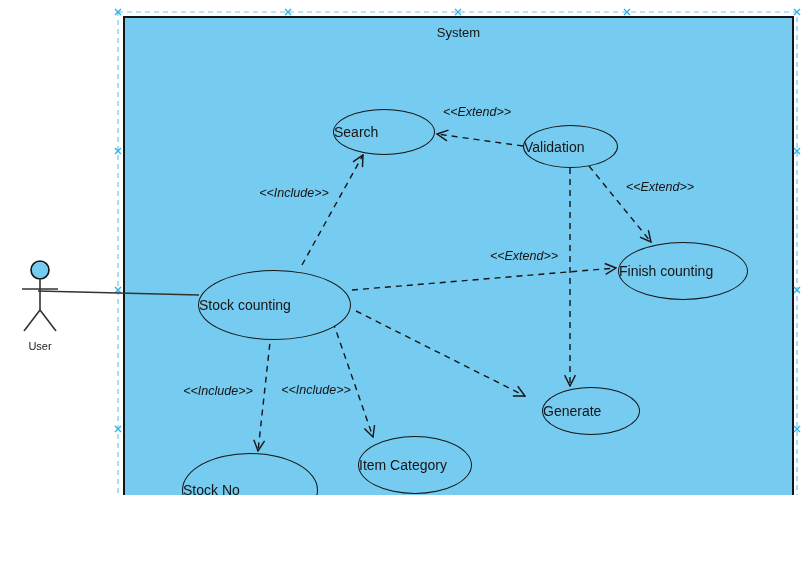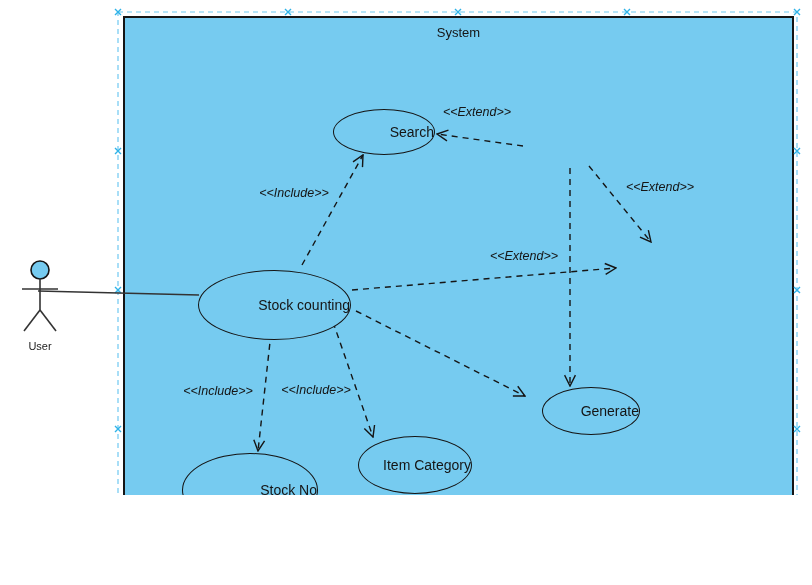--- a/index.html
+++ b/index.html
@@ -17,21 +17,21 @@
   }
 
   
   .svg-layer{position:absolute;left:0;top:0;width:812px;height:585px;}
 
   
   .node{
     position:absolute;box-sizing:border-box;
     border:1.6px solid #151515;border-radius:50%;
     background:#76CBF0;
-    display:flex;align-items:center;justify-content:flex-end;
+    display:flex;align-items:center;justify-content:flex-start;
     font-size:14px;color:#151515;white-space:nowrap;
   }
 
   
   .edge-label{
     position:absolute;transform:translate(-50%,-50%);
     font-size:12.5px;color:#151515;white-space:nowrap;font-style:italic;
   }
 
   
@@ -78,25 +78,31 @@
       <path d="M356 311 L525 396" marker-end="url(#openArrow)"></path>
       <path d="M271 333 L258 451" marker-end="url(#openArrow)"></path>
       <path d="M333 322 L373 437" marker-end="url(#openArrow)"></path>
     </g>
   </svg>
 
   <div class="node" style="left:333px;top:109px;width:102px;height:46px;">
     <span>Search</span>
   </div>
 
+  <div class="node" style="left:523px;top:125px;width:95px;height:43px;">
+    <span>Validation</span>
+  </div>
 
   <div class="node" style="left:198px;top:270px;width:153px;height:70px;">
     <span>Stock counting</span>
   </div>
 
+  <div class="node" style="left:618px;top:242px;width:130px;height:58px;">
+    <span>Finish counting</span>
+  </div>
 
   <div class="node" style="left:542px;top:387px;width:98px;height:48px;">
     <span>Generate</span>
   </div>
 
   <div class="node" style="left:182px;top:453px;width:136px;height:74px;">
     <span>Stock No</span>
   </div>
 
   <div class="node" style="left:358px;top:436px;width:114px;height:58px;">

